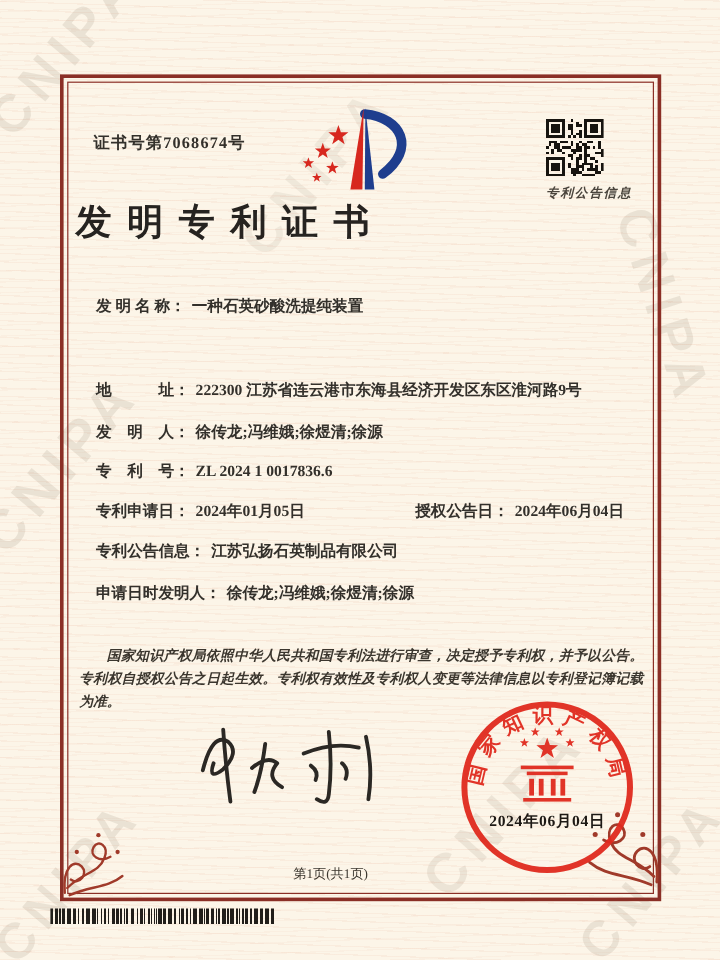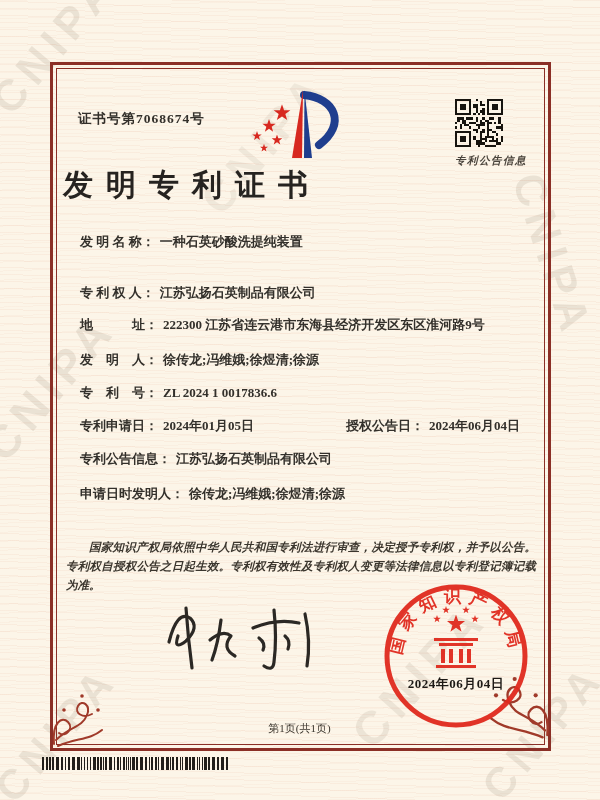--- a/index.html
+++ b/index.html
@@ -33,21 +33,21 @@
   .body-text{position:absolute;left:66px;top:538px;width:470px;font-size:11.5px;
              line-height:19px;color:#3b362e;font-style:italic;font-weight:600;
              text-indent:2em;text-align:justify;}
   .director{position:absolute;left:84px;top:628px;font-size:14px;font-weight:bold;
             color:#2c2926;line-height:23px;font-family:"Liberation Sans","DejaVu Sans",sans-serif;}
   .sig{position:absolute;left:155px;top:596px;}
   .seal{position:absolute;left:381px;top:581px;opacity:0.95;}
   .seal-date{position:absolute;left:381px;top:675px;width:150px;text-align:center;
              font-size:13px;font-weight:bold;color:#1d1915;letter-spacing:0.5px;}
   .footer{position:absolute;left:50px;top:721px;width:451px;text-align:center;
-          font-size:11px;color:#3b362e;padding-left:24px;}
+          font-size:11px;color:#3b362e;}
   .barcode{position:absolute;left:42px;top:757px;}
   .flourish{position:absolute;}
   .fl-bl{left:50px;top:680px;}
   .fl-br{left:468px;top:652px;transform:scaleX(-1);}
 </style>
 </head>
 <body>
 
 <svg width="0" height="0" style="position:absolute">
   <defs>
@@ -323,25 +323,22 @@
       <rect x="13" y="20" width="1" height="1" fill="#17140f"></rect>
       <rect x="14" y="20" width="1" height="1" fill="#17140f"></rect>
       <rect x="15" y="20" width="1" height="1" fill="#17140f"></rect>
       <rect x="16" y="20" width="1" height="1" fill="#17140f"></rect>
       <rect x="17" y="20" width="1" height="1" fill="#17140f"></rect>
     </svg>
   <div class="qrlabel">专利公告信息</div>
 
   <div class="title">发明专利证书</div>
 
-  <div class="row" style="top:233px">
+  <div class="row" style="top:246px">
     <span class="lbl">发 明 名 称：</span><span class="val">一种石英砂酸洗提纯装置</span>
-  </div>
-  <div class="row" style="top:284px">
-    <span class="lbl">专 利 权 人：</span><span class="val">江苏弘扬石英制品有限公司</span>
   </div>
   <div class="row" style="top:316px">
     <span class="lbl">地　　　址：</span><span class="val">222300 江苏省连云港市东海县经济开发区东区淮河路9号</span>
   </div>
   <div class="row" style="top:351px">
     <span class="lbl">发　明　人：</span><span class="val">徐传龙;冯维娥;徐煜清;徐源</span>
   </div>
 
   <div class="row pair" style="top:384px">
     <span class="cell-l"><span class="lbl">专　利　号：</span><span class="val">ZL 2024 1 0017836.6</span></span>

